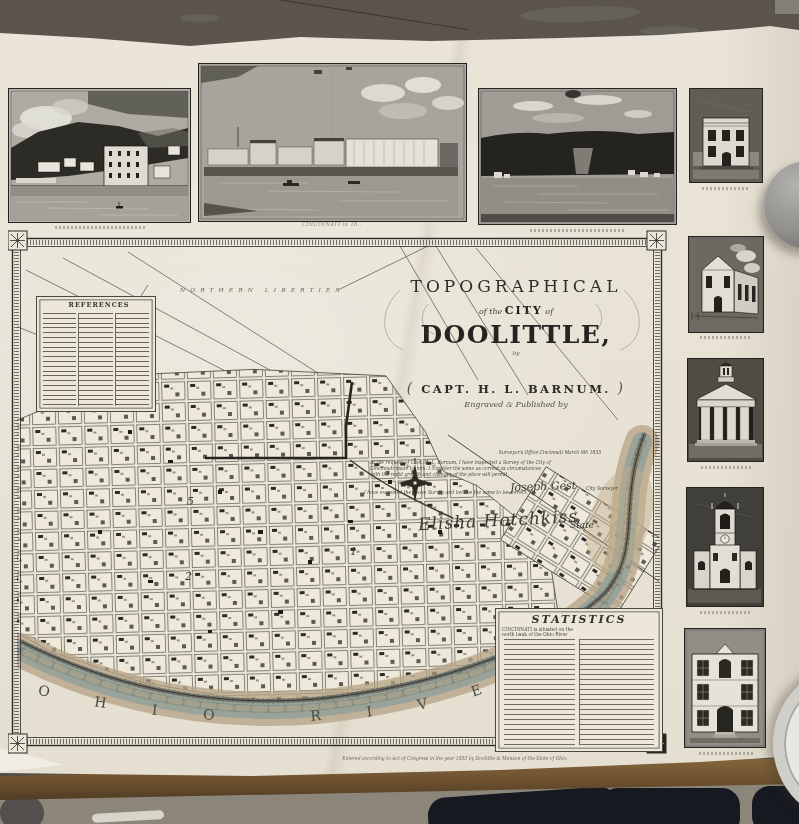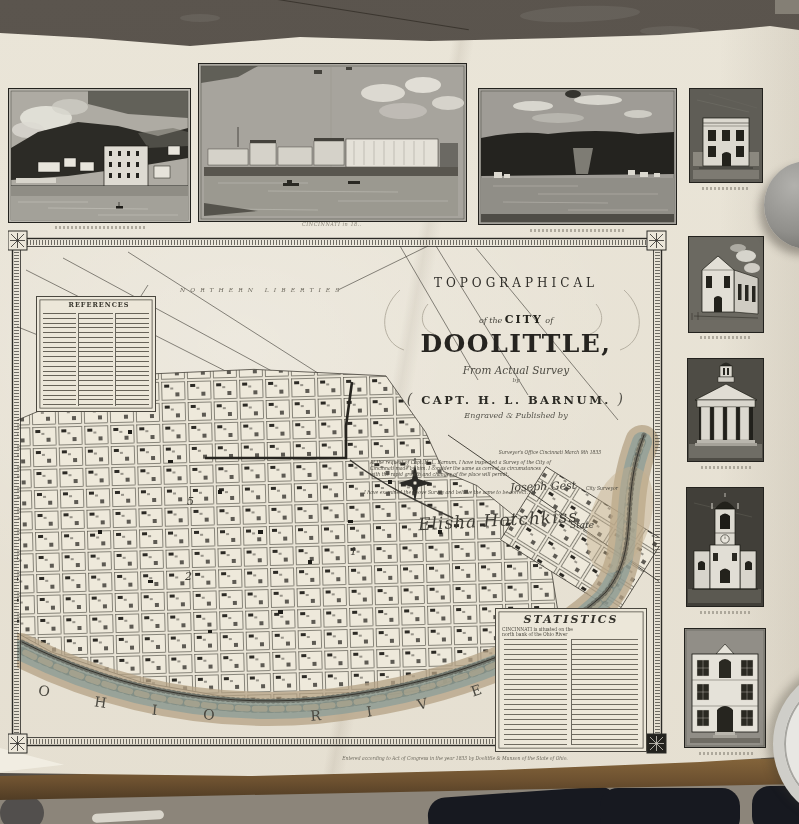--- a/index.html
+++ b/index.html
@@ -39,39 +39,39 @@
   .map{position:absolute;left:8px;top:230px;width:660px;height:534px;}
   .district{font-size:12px;font-style:italic;letter-spacing:10px;color:#6b675c;white-space:nowrap;}
   .legend{position:absolute;left:28px;top:66px;width:120px;height:116px;background:#ece7d9;
     border:1px solid #4a473f;box-shadow:inset 0 0 0 2.5px #ece7d9,inset 0 0 0 3.3px #4a473f;padding:4px 3px 3px;}
   .legend-title{font-size:13px;font-weight:bold;letter-spacing:2px;color:#3a382f;text-align:center;width:200%;}
   .legend-cols{position:absolute;left:5px;top:16px;right:5px;bottom:5px;display:flex;}
   .legend-col{flex:1;margin:0 1px;border-left:1px solid #6a675e;
     background:repeating-linear-gradient(to bottom,rgba(70,66,56,.8) 0 1px,transparent 1px 4.8px);}
   .legend-col:first-child{border-left:none;}
   .titleblock{position:absolute;left:368px;top:46px;width:280px;text-align:center;color:#2f2d28;}
-  .t-topo{font-size:12px;letter-spacing:4px;}
+  .t-topo{font-size:17px;letter-spacing:4px;}
   .t-map{font-size:19px;font-style:italic;font-weight:bold;letter-spacing:9px;color:#3a382f;margin-top:1px;text-shadow:0 0 1px rgba(40,38,30,.6);}
-  .t-ofcity{font-size:8px;font-style:italic;color:#46443c;margin-top:23px;}
+  .t-ofcity{font-size:8px;font-style:italic;color:#46443c;margin-top:8px;}
   .t-ofcity b{font-size:11px;font-style:normal;letter-spacing:2px;color:#23221c;}
   .t-cinci{font-size:25px;font-weight:bold;letter-spacing:1.5px;color:#262420;margin-top:3px;}
   .t-survey{font-size:10.5px;font-style:italic;color:#4c4a42;margin-top:6px;}
   .t-by{font-size:12px;font-style:italic;color:#55534b;width:200%;text-align:center;}
-  .t-capt{font-size:11.5px;letter-spacing:2.5px;font-weight:bold;color:#2b2a24;margin-top:8px;}
+  .t-capt{font-size:11.5px;letter-spacing:2.5px;font-weight:bold;color:#2b2a24;margin-top:24px;}
   .t-capt .fl{font-weight:normal;font-style:italic;font-size:14px;color:#55534b;}
   .t-engr{font-size:8px;font-style:italic;color:#55534b;margin-top:4px;}
   .t-dool{font-size:9.5px;letter-spacing:2px;font-weight:bold;color:#2b2a24;margin-top:2px;}
   .cert{position:absolute;left:352px;top:214px;width:300px;color:#4a473e;}
   .c-office{width:600px;text-align:center;font-size:9px;font-style:italic;}
   .c-body{width:600px;font-size:9.2px;font-style:italic;line-height:10.5px;}
   .sig{position:absolute;font-style:italic;color:#3c3a33;white-space:nowrap;}
   .sig-gest{font-size:11px;transform:rotate(-2deg);}
   .sig-hotch{font-size:17px;letter-spacing:1px;transform:rotate(-3deg);}
   .sig-small{font-size:9px;}
-  .stats{position:absolute;left:487px;top:378px;width:152px;height:144px;background:#ece7d9;
+  .stats{position:absolute;left:487px;top:378px;width:168px;height:144px;background:#ece7d9;
     border:1px solid #4a473f;box-shadow:inset 0 0 0 2.5px #ece7d9,inset 0 0 0 3.3px #4a473f;padding:4px 5px;}
   .stats-title{font-size:11px;font-weight:bold;font-style:italic;letter-spacing:2px;text-align:center;color:#33312a;}
   .stats-lead{width:200%;font-size:9px;line-height:10px;color:#4a473e;}
   .stats-cols{position:absolute;left:6px;right:6px;top:30px;bottom:6px;display:flex;}
   .stats-col{flex:1;margin:0 2px;background:repeating-linear-gradient(to bottom,rgba(70,66,56,.75) 0 1px,transparent 1px 5px);}
   .stats-col + .stats-col{border-left:1px solid #6a675e;padding-left:3px;}
   .imprint{width:748px;text-align:center;font-size:9px;font-style:italic;color:#6b675c;}
   
   .disc1{position:absolute;left:764px;top:161px;width:88px;height:88px;border-radius:50%;
     background:radial-gradient(circle at 35% 28%,#b2b1ad,#908f8b 55%,#706f6b 85%);
@@ -511,21 +511,20 @@
 
       
       <div class="titleblock">
         <div class="t-topo">TOPOGRAPHICAL</div>
         <div class="t-ofcity">
           <span>of the</span>
           <b>CITY</b>
           <span>of</span>
         </div>
         <div class="t-cinci">DOOLITTLE,</div>
-        <div class="t-survey">From Actual Survey</div>
         <div style="position:relative;height:7px;">
           <div class="half t-by" style="left:0;top:0;">by</div>
         </div>
         <div class="t-capt">
           <span class="fl">(</span>
           <span>CAPT. H. L. BARNUM.</span>
           <span class="fl">)</span>
         </div>
         <div class="t-engr">Engraved &amp; Published by</div>
       </div>

